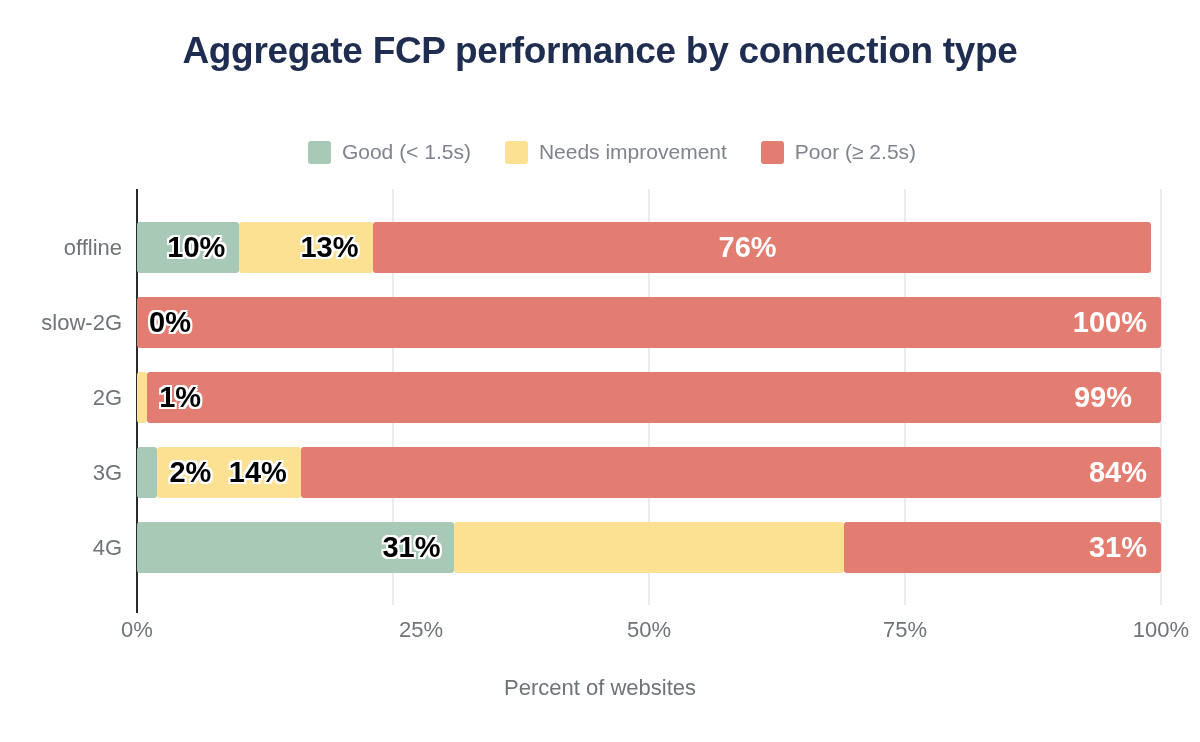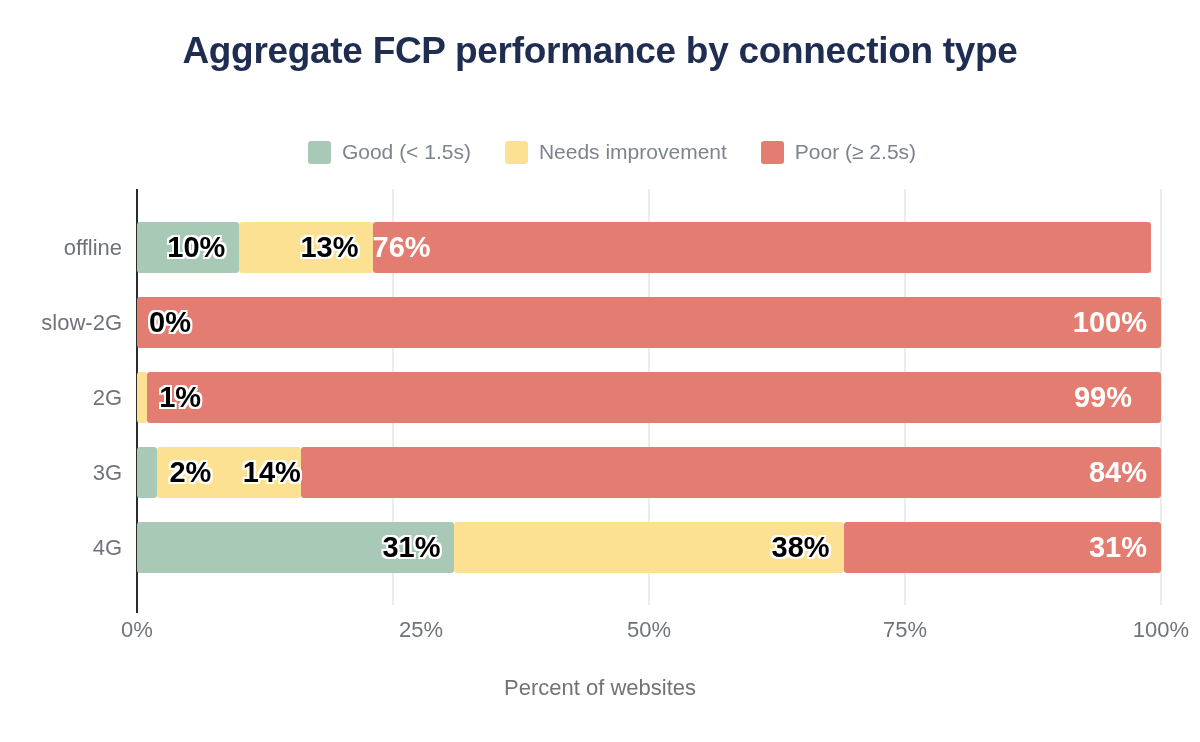--- a/index.html
+++ b/index.html
@@ -224,47 +224,46 @@
       <div class="gridline" style="left: 255px;"></div>
       <div class="gridline" style="left: 511px;"></div>
       <div class="gridline" style="left: 767px;"></div>
       <div class="gridline" style="left: 1023px;"></div>
       <div class="row" style="top: 33px;">
         <div class="bar" style="left: 0px; width: 102.4px; background: rgb(167, 201, 182);"></div>
         <div class="bar" style="left: 102.4px; width: 133.12px; background: rgb(253, 225, 146);"></div>
         <div class="bar" style="left: 235.52px; width: 778.24px; background: rgb(228, 125, 113);"></div>
         <div class="bar-label inside-dark" style="left: 0px; width: 102.4px; text-align: right; padding-right: 14px; box-sizing: border-box;">10%</div>
         <div class="bar-label inside-dark" style="left: 102.4px; width: 133.12px; text-align: right; padding-right: 14px; box-sizing: border-box;">13%</div>
-        <div class="bar-label inside-light" style="left: 235.52px; width: 778.24px; text-align: left; padding-right: 28px; box-sizing: border-box;">76%</div>
+        <div class="bar-label inside-light" style="left: 235.52px; width: 778.24px; text-align: center; padding-right: 28px; box-sizing: border-box;">76%</div>
       </div>
       <div class="row" style="top: 108px;">
         <div class="bar" style="left: 0px; width: 1024px; background: rgb(228, 125, 113);"></div>
         <div class="bar-label inside-dark" style="left: 12px; text-align: left;">0%</div>
         <div class="bar-label inside-light" style="left: 0px; width: 1024px; text-align: right; padding-right: 14px; box-sizing: border-box;">100%</div>
       </div>
       <div class="row" style="top: 183px;">
         <div class="bar" style="left: 0px; width: 10.24px; background: rgb(253, 225, 146);"></div>
         <div class="bar" style="left: 10.24px; width: 1013.76px; background: rgb(228, 125, 113);"></div>
         <div class="bar-label inside-dark" style="left: 22.24px; text-align: left;">1%</div>
         <div class="bar-label inside-light" style="left: 10.24px; width: 1013.76px; text-align: right; padding-right: 29px; box-sizing: border-box;">99%</div>
       </div>
       <div class="row" style="top: 258px;">
         <div class="bar" style="left: 0px; width: 20.48px; background: rgb(167, 201, 182);"></div>
         <div class="bar" style="left: 20.48px; width: 143.36px; background: rgb(253, 225, 146);"></div>
         <div class="bar" style="left: 163.84px; width: 860.16px; background: rgb(228, 125, 113);"></div>
         <div class="bar-label inside-dark" style="left: 32.48px; text-align: left;">2%</div>
-        <div class="bar-label inside-dark" style="left: 20.48px; width: 143.36px; text-align: right; box-sizing: border-box;">14%</div>
+        <div class="bar-label inside-dark" style="left: 20.48px; width: 143.36px; text-align: right; padding-right: 14px; box-sizing: border-box;">14%</div>
         <div class="bar-label inside-light" style="left: 163.84px; width: 860.16px; text-align: right; padding-right: 14px; box-sizing: border-box;">84%</div>
       </div>
       <div class="row" style="top: 333px;">
         <div class="bar" style="left: 0px; width: 317.44px; background: rgb(167, 201, 182);"></div>
         <div class="bar" style="left: 317.44px; width: 389.12px; background: rgb(253, 225, 146);"></div>
         <div class="bar" style="left: 706.56px; width: 317.44px; background: rgb(228, 125, 113);"></div>
         <div class="bar-label inside-dark" style="left: 0px; width: 317.44px; text-align: right; padding-right: 14px; box-sizing: border-box;">31%</div>
-        <div class="bar-label inside-dark" style="left: 317.44px; width: 389.12px; text-align: right; padding-right: 14px; box-sizing: border-box;">38%</div>
         <div class="bar-label inside-light" style="left: 706.56px; width: 317.44px; text-align: right; padding-right: 14px; box-sizing: border-box;">31%</div>
       </div>
     </div>
 
   <div class="xtick-wrap" id="xticks">
       <div class="xtick-mark" style="left: 0px;"></div>
       <div class="xtick" style="left: 0px;">0%</div>
       <div class="xtick" style="left: 256px; margin-left: 28px;">25%</div>
       <div class="xtick" style="left: 512px;">50%</div>
       <div class="xtick" style="left: 768px;">75%</div>

